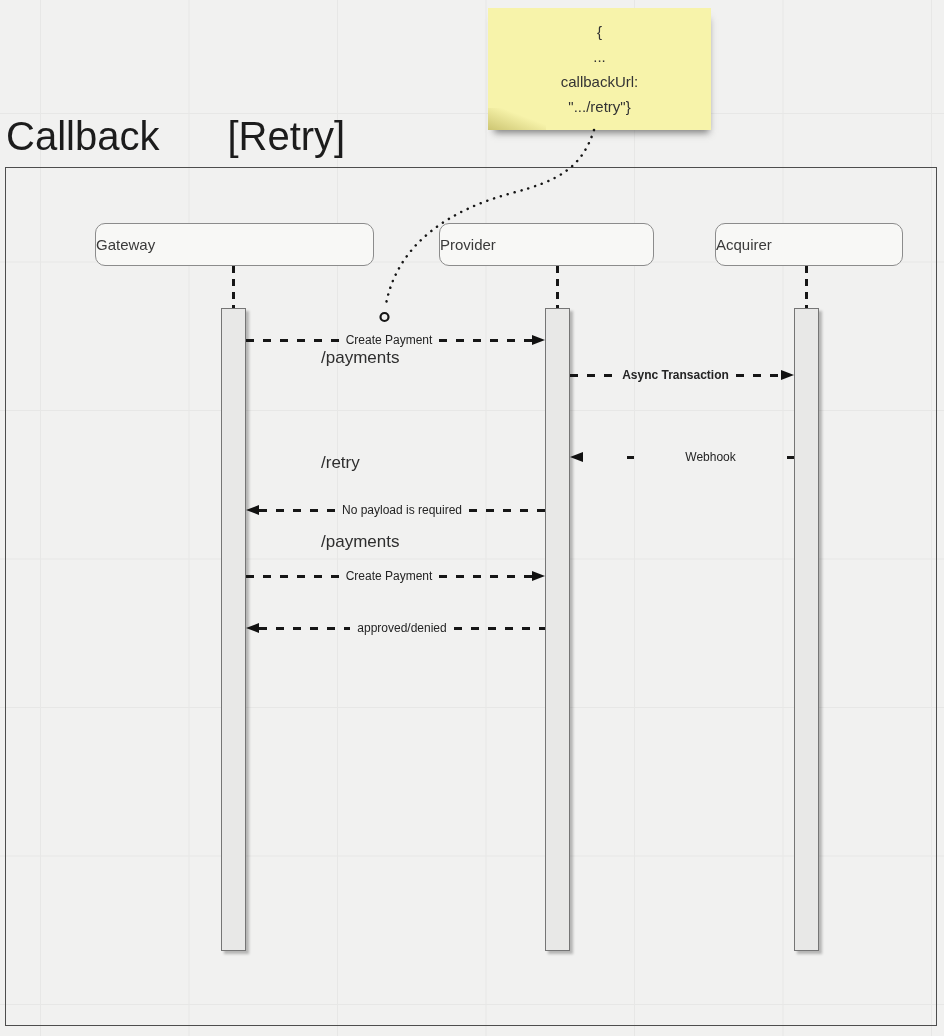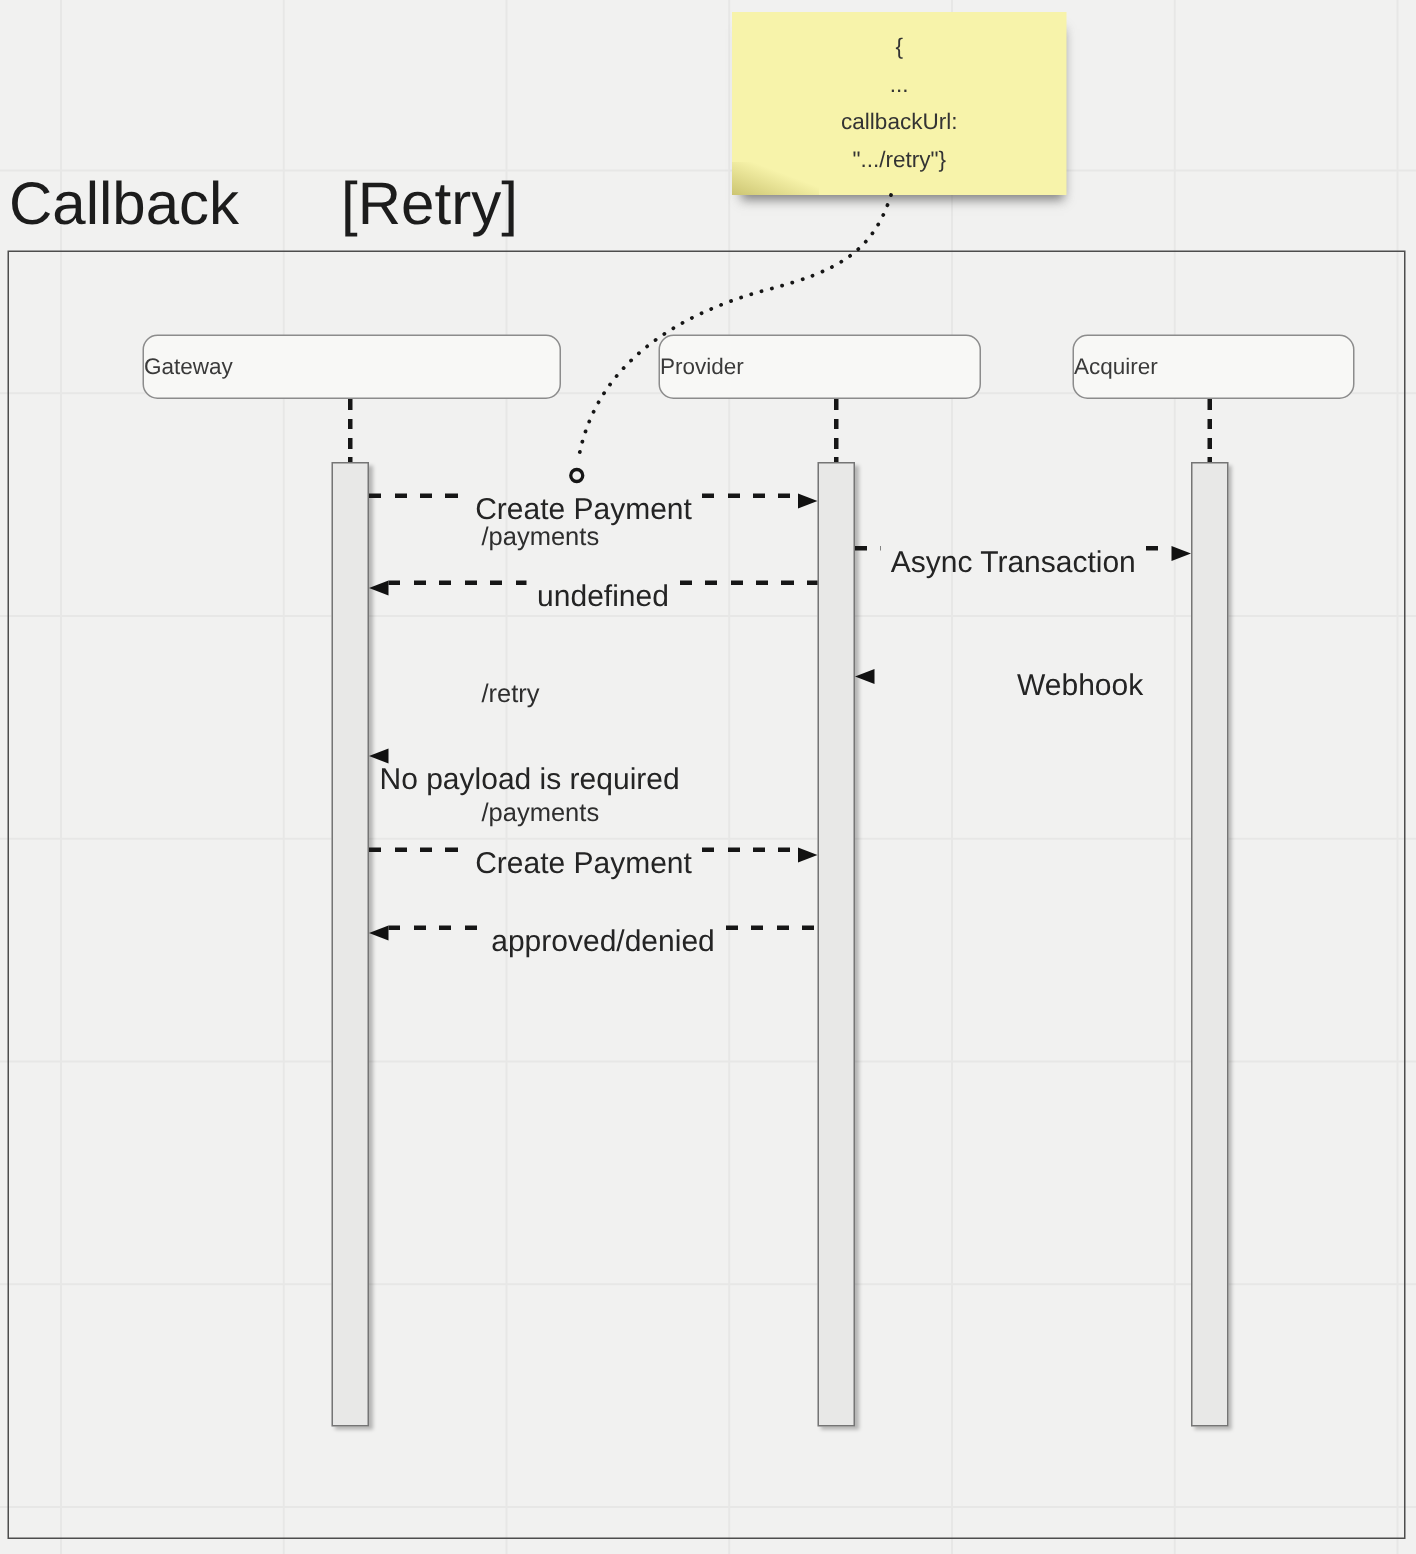--- a/index.html
+++ b/index.html
@@ -61,38 +61,38 @@
   .activation {
     position:absolute; top:308px; height:643px; width:25px;
     background:#e8e8e7; border:1px solid #757575;
     box-shadow:2.5px 2.5px 2.5px rgba(0,0,0,0.25);
   }
   .act-gateway  { left:221px; }
   .act-provider { left:545px; }
   .act-acquirer { left:794px; }
 
   .msg {
-    position:absolute; height:22px; display:flex; 
-    font-size:20px; color:#242424; white-space:nowrap;
+    position:absolute; height:22px; display:flex; align-items:center;
+    font-size:12px; color:#242424; white-space:nowrap;
   }
   .msg .seg {
     flex:1; height:3px;
     background:repeating-linear-gradient(to right, #161616 0 8px, transparent 8px 17px);
   }
   .msg .lbl { padding:0 7px; }
   .arrow-r { width:0; height:0; border-top:5.5px solid transparent;
              border-bottom:5.5px solid transparent; border-left:13px solid #111; }
   .arrow-l { width:0; height:0; border-top:5.5px solid transparent;
              border-bottom:5.5px solid transparent; border-right:13px solid #111; }
 
   .m-create1  { left:246px; top:329px; width:299px; }
-  .m-async    { left:570px; top:364px; width:224px; }
+  .m-async    { left:570px; top:364px; width:224px;font-weight:bold; }
   .m-undef    { left:246px; top:387px; width:299px; }
   .m-webhook  { left:570px; top:446px; width:224px;gap:44px; }
-  .m-nopay    { left:246px; top:499px; width:299px;flex-direction:column; }
+  .m-nopay    { left:246px; top:499px; width:299px; }
   .m-create2  { left:246px; top:565px; width:299px; }
   .m-approved { left:246px; top:617px; width:299px; }
 
   .free-lbl { position:absolute; font-size:17px; color:#2e2e2e; white-space:nowrap; }
   .fl-payments1 { left:321px; top:348px; }
   .fl-retry     { left:321px; top:453px; }
   .fl-payments2 { left:321px; top:532px; }
 </style>
 </head>
 <body>
@@ -144,26 +144,20 @@
     <div class="arrow-r"></div>
   </div>
 
   <div class="msg m-async">
     <div class="seg"></div>
     <span class="lbl">Async Transaction</span>
     <div class="seg"></div>
     <div class="arrow-r"></div>
   </div>
 
-  <div class="msg m-undef">
-    <div class="arrow-l"></div>
-    <div class="seg"></div>
-    <span class="lbl">undefined</span>
-    <div class="seg"></div>
-  </div>
 
   <div class="msg m-webhook">
     <div class="arrow-l"></div>
     <div class="seg"></div>
     <span class="lbl">Webhook</span>
     <div class="seg"></div>
   </div>
 
   <div class="msg m-nopay">
     <div class="arrow-l"></div>

